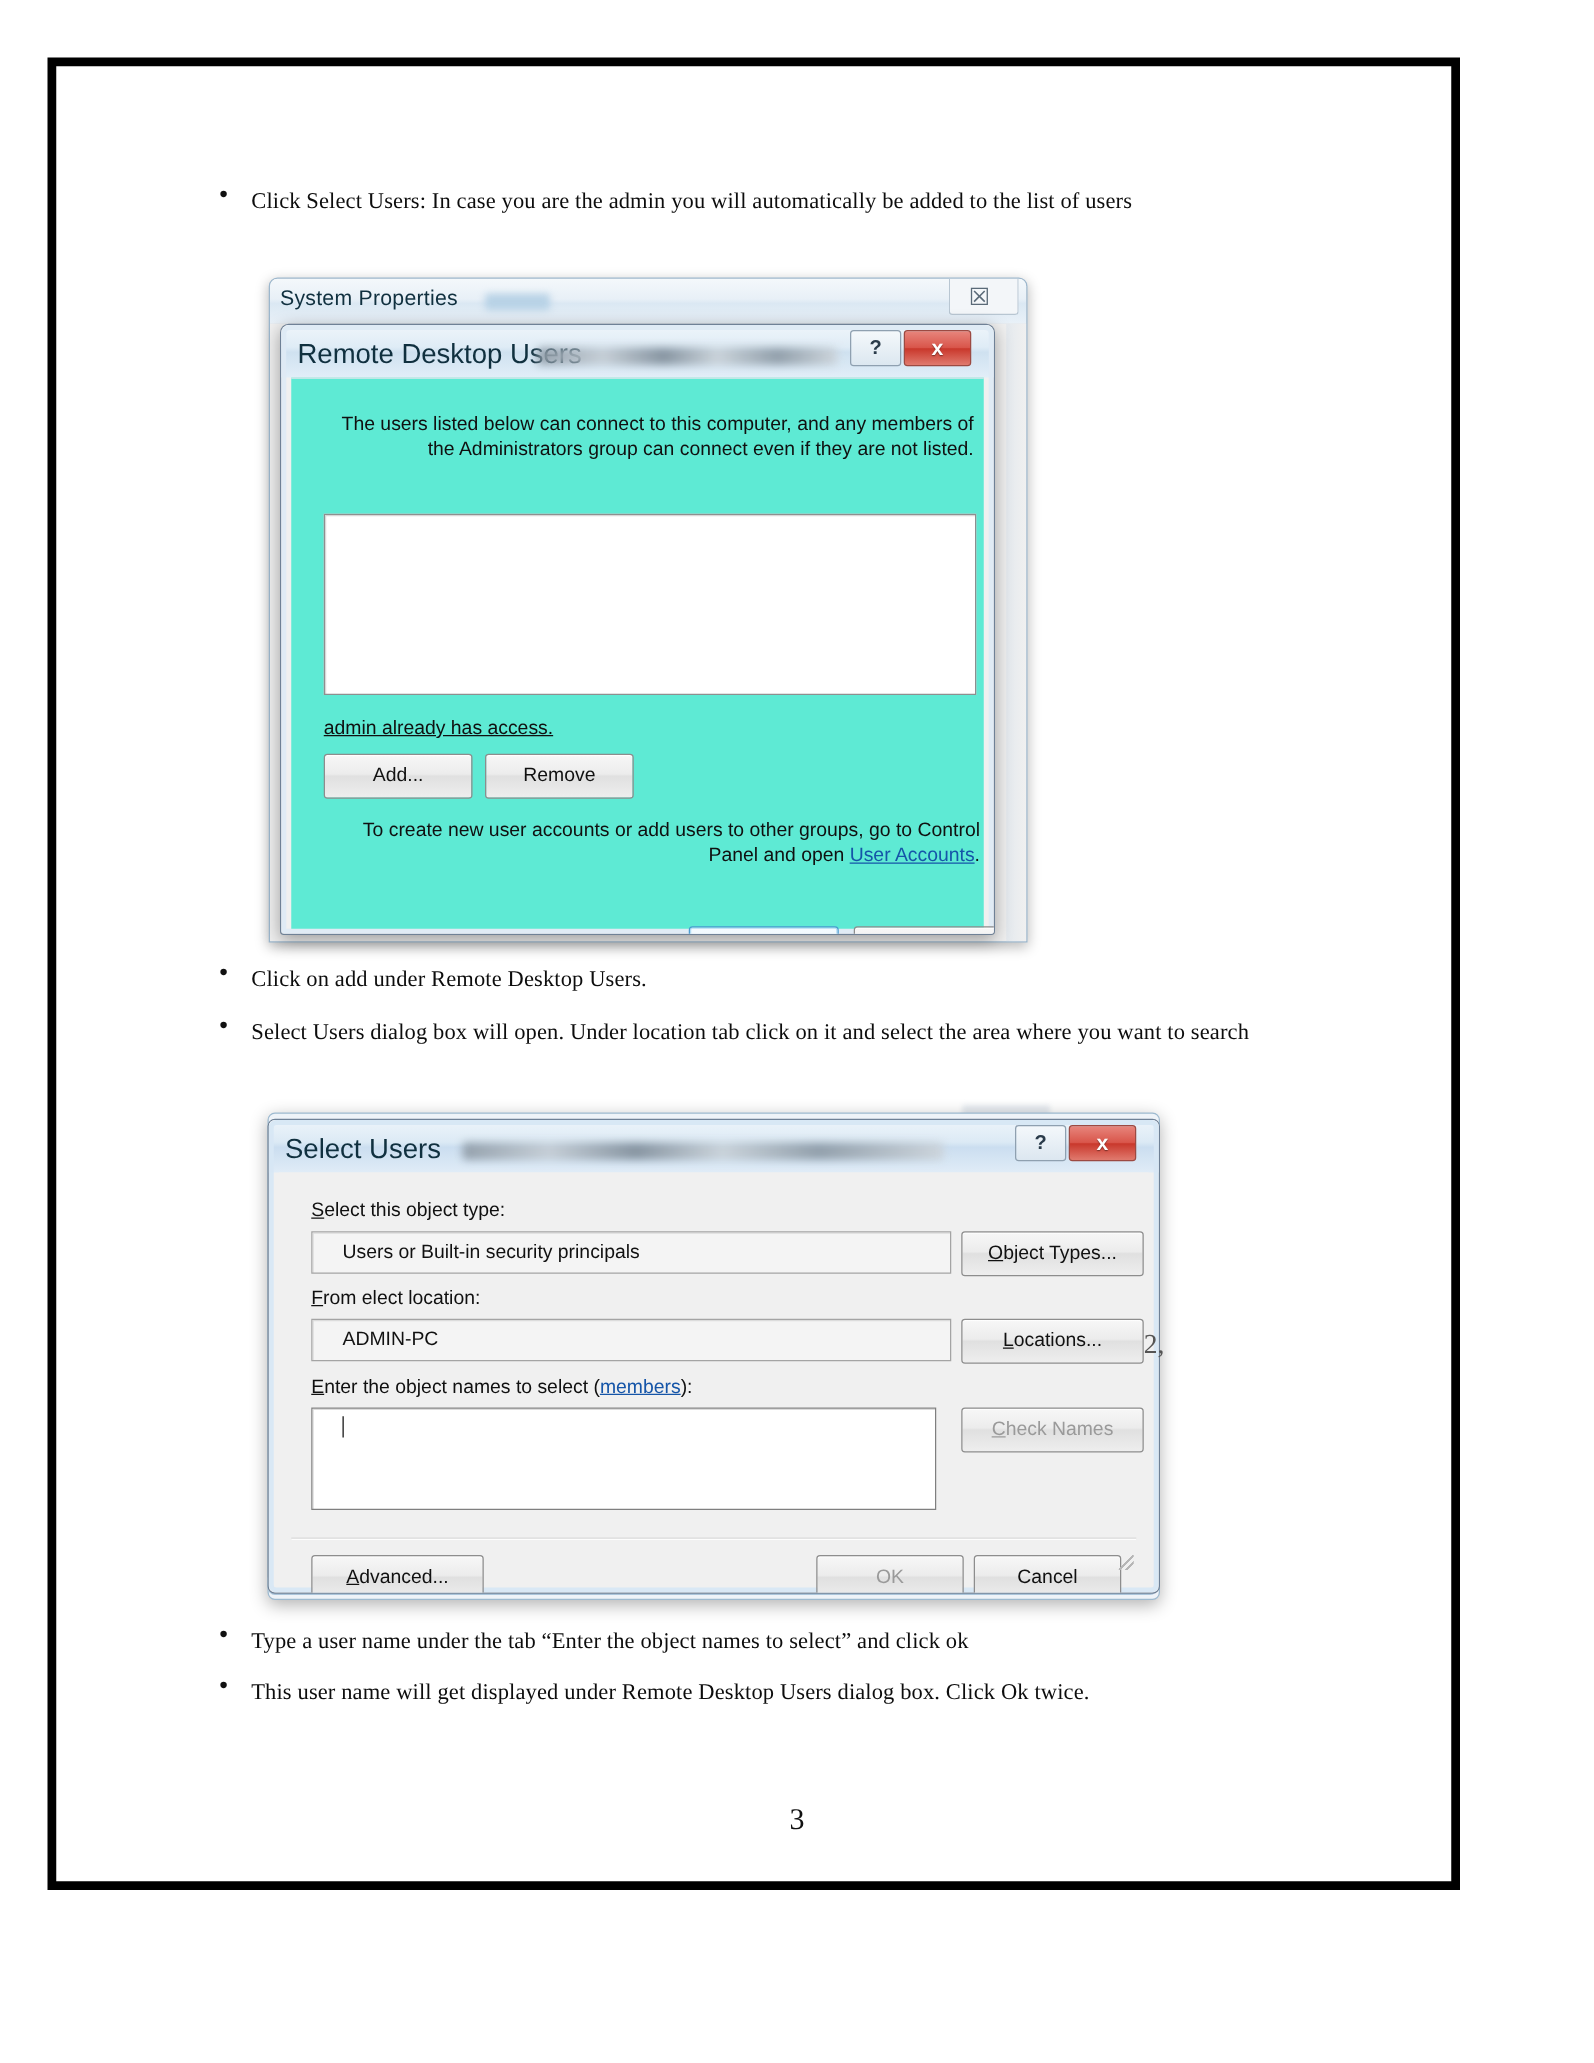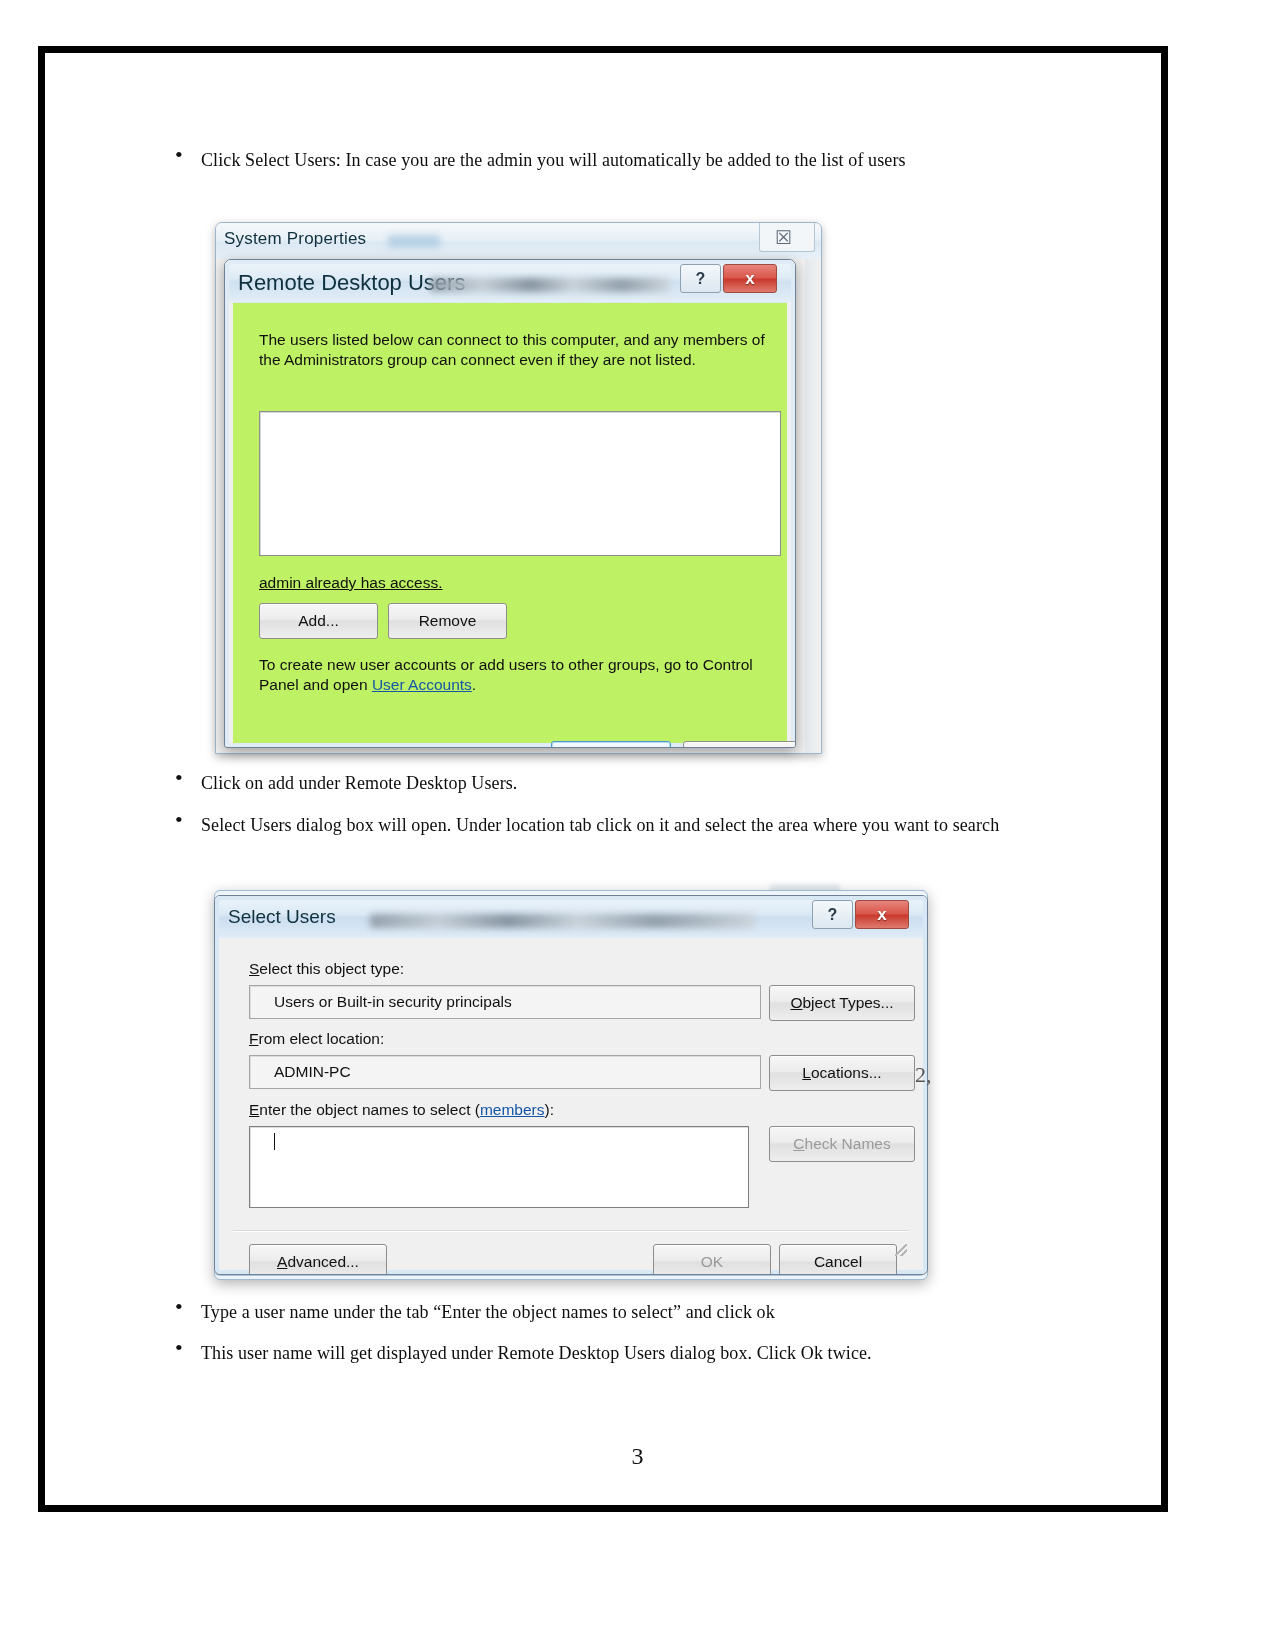--- a/index.html
+++ b/index.html
@@ -112,21 +112,21 @@
     color:#2a3b4a;font-size:16px;font-weight:bold;
   }
   .btn-close{
     right:18px;width:52px;border-radius:3px;border-color:#9c4a42;
     background:linear-gradient(to bottom,#e7857c 0%,#d9564b 48%,#c9382c 52%,#e07a6e 100%);
     color:#fff;font-size:17px;font-weight:bold;
     text-shadow:0 1px 1px rgba(0,0,0,.45);
   }
   .rdu-panel{
     position:absolute;left:8px;top:42px;right:8px;bottom:4px;
-    background:#bef264;border-top:1px solid #dfe6ec;
+    background:#5eead4;border-top:1px solid #dfe6ec;text-align:right;
   }
 
   .dlg-text{
     font-family:"Liberation Sans",sans-serif;font-size:15.5px;color:#101010;
     line-height:20px;
   }
   .rdu-desc{position:absolute;left:26px;top:27px;width:520px;}
   .listbox{
     position:absolute;left:26px;top:108px;width:520px;height:143px;
     background:#fff;border:1px solid #8e8f8f;box-shadow:inset 1px 1px 0 #d8d8d8;
@@ -165,21 +165,21 @@
     position:absolute;left:0;top:0;width:100%;height:100%;
     border:4px solid rgba(215,231,244,.95);border-radius:6px;
     box-sizing:border-box;pointer-events:none;
   }
   .su-titlebar{
     position:absolute;left:0;top:0;width:100%;height:42px;
     background:linear-gradient(to bottom,#edf4fa 0%,#dceaf5 42%,#cbdef0 52%,#e0ecf7 100%);
   }
   .su-title{
     position:absolute;left:13px;top:10px;font-family:"Liberation Sans",sans-serif;
-    font-size:19px;color:#10303f;
+    font-size:22px;color:#10303f;
   }
   .su-blurtitle{
     position:absolute;left:155px;top:18px;width:385px;height:14px;
     background:linear-gradient(to right,#8d99a4 0%,#c4ccd3 18%,#7f8c98 36%,#c9d1d7 54%,#8b98a3 74%,#cdd4da 100%);
     filter:blur(3.5px);opacity:.9;border-radius:3px;
   }
   .su-panel{position:absolute;left:8px;top:42px;right:8px;bottom:6px;background:#f0f0f0;}
   .fld-label{
     position:absolute;font-family:"Liberation Sans",sans-serif;font-size:15.5px;color:#101010;
   }

